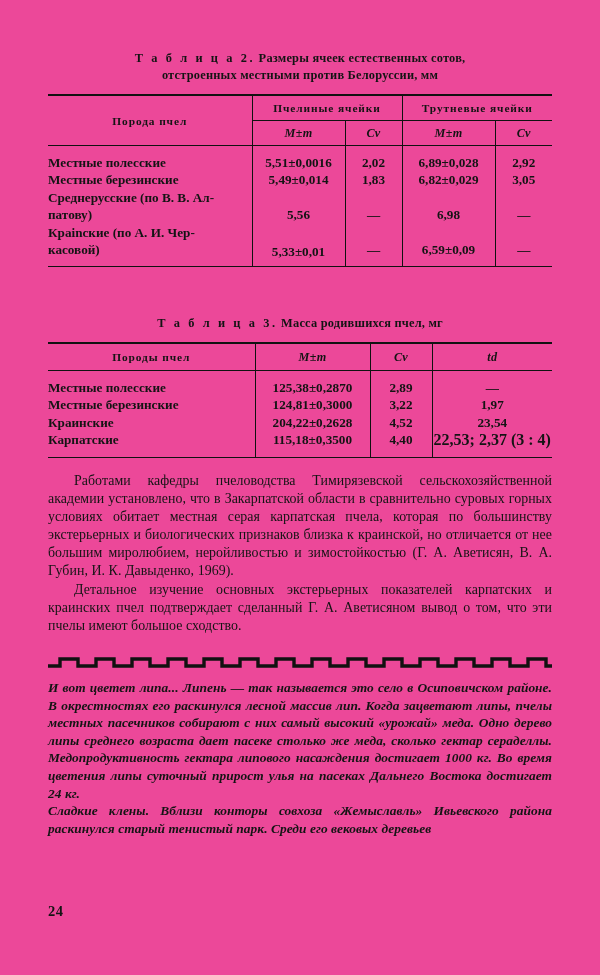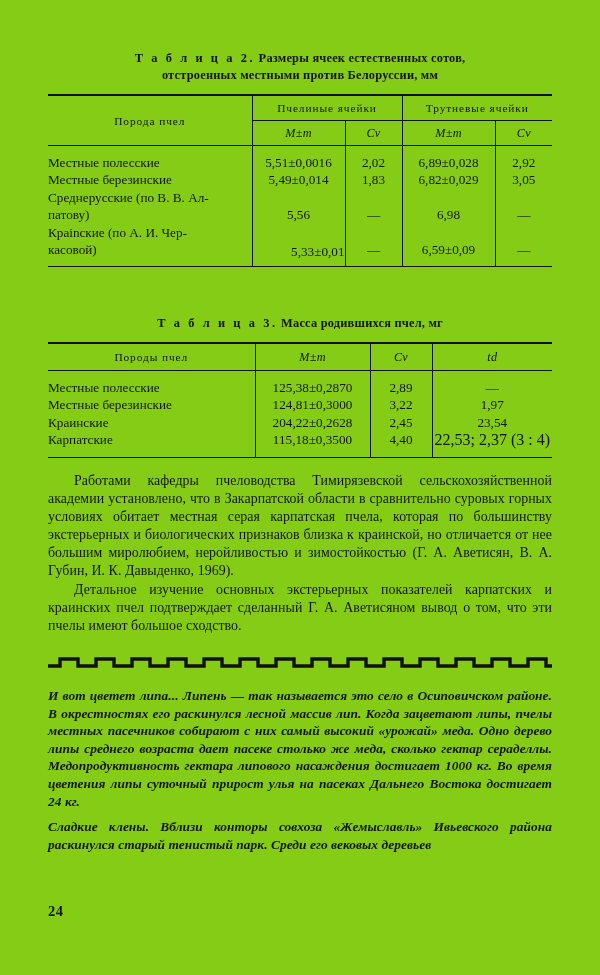--- a/index.html
+++ b/index.html
@@ -14,21 +14,21 @@
     position: relative;
     overflow: hidden;
     font-family: "Liberation Serif", "DejaVu Serif", serif;
     color: #141414;
     -webkit-font-smoothing: antialiased;
   }
 
   .page {
     position: absolute;
     inset: 0;
-    background: #84cc16;
+    background: #ec4899;
   }
 
   .content {
     position: absolute;
     left: 48px;
     top: 0;
     width: 504px;
   }
 
   
@@ -47,21 +47,21 @@
   table.doc-table {
     border-collapse: collapse;
     width: 504px;
     table-layout: fixed;
     font-size: 12.6px;
   }
   table.doc-table td,
   table.doc-table th {
     padding: 0;
     vertical-align: middle;
-    font-weight: normal;
+    font-weight: bold;
   }
 
   .rule-top    { border-top: 2px solid #111; }
   .rule-mid    { border-top: 1.3px solid #111; }
 
   .vline { border-left: 1.4px solid #111; }
 
   .hdr-group,
   .hdr-sub,
   .hdr-single {
@@ -114,21 +114,21 @@
 
   .italic-block {
     font-style: italic;
     font-weight: bold;
     font-size: 13.4px;
     line-height: 17.6px;
     text-align: justify;
     letter-spacing: 0.05px;
   }
   .italic-block p { margin: 0; text-indent: 26px; }
-  .italic-block p.no-indent { text-indent: 0; margin-top: 8px; }
+  .italic-block p.no-indent { text-indent: 0; }
   .lead-in { font-weight: bold; }
 
   
   .ornament {
     width: 504px;
     height: 14px;
     display: block;
   }
 
   
@@ -213,21 +213,21 @@
             <div>&nbsp;</div>
             <div>—</div>
           </td>
         </tr>
 
         <tr>
           <td class="breed-lines" style="padding-bottom:8px;">
             <div>Крainские (по А. И. Чер-</div>
             <div>касовой)</div>
           </td>
-          <td class="num-lines vline" style="padding-bottom:4px;text-align:right;">
+          <td class="num-lines vline" style="padding-bottom:4px;">
             <div>&nbsp;</div>
             <div>5,33±0,01</div>
           </td>
           <td class="num-lines vline" style="padding-bottom:8px;">
             <div>&nbsp;</div>
             <div>—</div>
           </td>
           <td class="num-lines vline" style="padding-bottom:8px;">
             <div>&nbsp;</div>
             <div>6,59±0,09</div>
@@ -275,21 +275,21 @@
         </tr>
         <tr>
           <td class="cell-name">Местные березинские</td>
           <td class="cell-num pad vline">124,81±0,3000</td>
           <td class="cell-num vline">3,22</td>
           <td class="cell-num vline">1,97</td>
         </tr>
         <tr>
           <td class="cell-name">Краинские</td>
           <td class="cell-num pad vline">204,22±0,2628</td>
-          <td class="cell-num vline">2,45</td>
+          <td class="cell-num vline">4,52</td>
           <td class="cell-num vline">23,54</td>
         </tr>
         <tr>
           <td class="cell-name" style="padding-bottom:8px;">Карпатские</td>
           <td class="cell-num pad vline" style="padding-bottom:8px;">115,18±0,3500</td>
           <td class="cell-num vline" style="padding-bottom:8px;">4,40</td>
           <td class="cell-num vline" style="padding-bottom:8px;font-size:16px;">22,53; 2,37 (3 : 4)</td>
         </tr>
         <tr>
           <td colspan="4" class="rule-mid" style="height:0;"></td>

